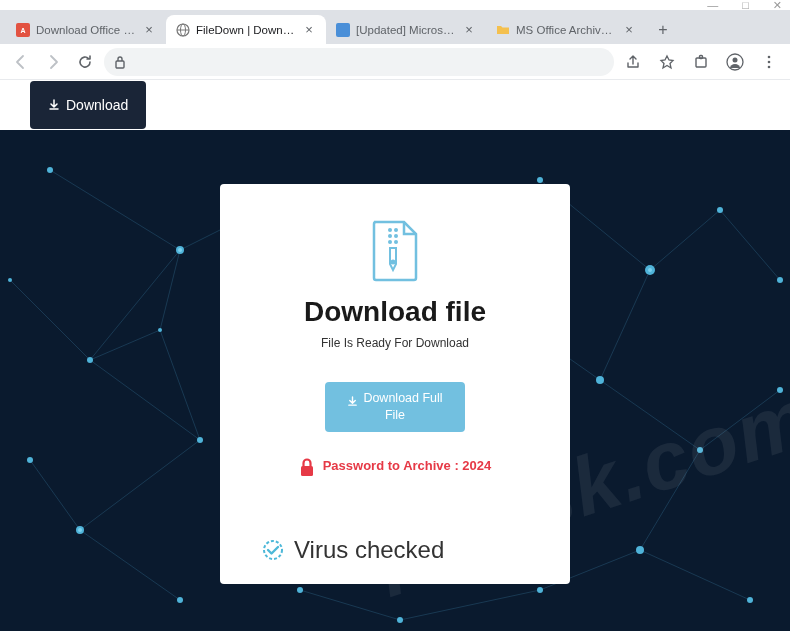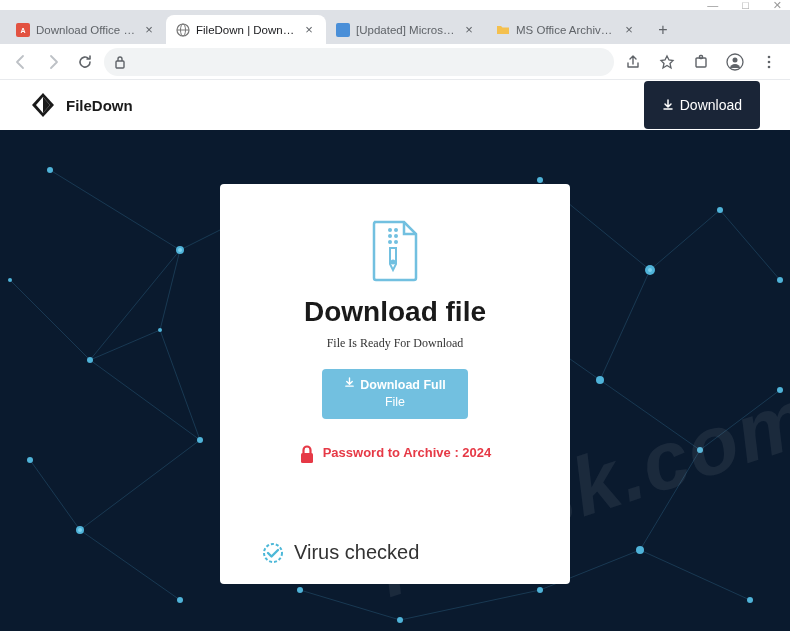--- a/index.html
+++ b/index.html
@@ -34,25 +34,25 @@
     .download-header-btn { background: #1a2537; color: #fff; border: none; border-radius: 4px; padding: 16px 18px; font-size: 14px; display: flex; align-items: center; gap: 6px; font-weight: 500; text-align: center; }
     
     
     .content-area { position: relative; height: 501px; background: #0a1628; overflow: hidden; }
     .network-bg { position: absolute; inset: 0; }
     
     
     .card { position: absolute; left: 50%; top: 54px; transform: translateX(-50%); width: 350px; height: 400px; background: #fff; border-radius: 4px; padding: 28px 42px 20px; display: flex; flex-direction: column; align-items: center; }
     .zip-icon { margin-top: 8px; margin-bottom: 14px; }
     .card-title { font-size: 28px; font-weight: 700; color: #1a1a1a; margin-bottom: 8px; }
-    .card-subtitle { font-size: 12px; color: #333; margin-bottom: 18px; font-family: Liberation Serif, serif; }
+    .card-subtitle { font-size: 12px; color: #333; margin-bottom: 32px; }
     .download-btn { background: #72c0e0; color: #fff; border: none; border-radius: 4px; padding: 8px 22px; font-size: 12.5px; display: flex; flex-direction: column; align-items: center; line-height: 1.35; }
-    .download-btn-row { display: flex; align-items: flex-start; gap: 5px; font-weight: bold; }
+    .download-btn-row { display: flex; align-items: flex-end; gap: 5px; }
     .password-row { display: flex; align-items: flex-start; gap: 8px; margin-top: 26px; color: #e63946; font-weight: 700; font-size: 13px; }
-    .virus-row { display: flex; align-items: center; gap: 10px; margin-top: auto; align-self: flex-start; font-size: 20px; color: #333; font-weight: 400; }
+    .virus-row { display: flex; align-items: center; gap: 10px; margin-top: auto; align-self: flex-start; font-size: 24px; color: #333; font-weight: 400; }
     
     
     .watermark { position: absolute; right: -30px; bottom: 100px; transform: rotate(-18deg); font-size: 82px; font-weight: 700; color: rgba(255,255,255,0.07); letter-spacing: 2px; pointer-events: none; font-style: italic; }
     
     svg { display: block; }
   </style>
 </head>
 <body>
 
 <div class="window-controls">
@@ -156,30 +156,20 @@
       <svg width="16" height="16" viewBox="0 0 16 16">
           <circle cx="8" cy="3" r="1.3" fill="#5f6368"></circle>
           <circle cx="8" cy="8" r="1.3" fill="#5f6368"></circle>
           <circle cx="8" cy="13" r="1.3" fill="#5f6368"></circle>
         </svg>
     </div>
   </div>
 </div>
 
 <div class="page-header">
-  <div class="brand">
-    <span class="brand-logo">
-      <svg width="26" height="26" viewBox="0 0 26 26">
-          <path d="M13 1 L24 13 L13 25 L2 13 Z" fill="#1a1a1a"></path>
-          <path d="M13 5 L20 13 L13 21 L6 13 Z" fill="#fff"></path>
-          <path d="M13 5 L20 13 L13 21 Z" fill="#1a1a1a"></path>
-        </svg>
-    </span>
-    <span class="brand-name">FileDown</span>
-  </div>
   <button class="download-header-btn">
     <span>
       <svg width="12" height="12" viewBox="0 0 12 12">
           <path d="M6 1 V7 M3 5 L6 8 L9 5 M2 10 H10" fill="none" stroke="#fff" stroke-width="1.5" stroke-linecap="round" stroke-linejoin="round"></path>
         </svg>
     </span>
     <span>Download</span>
   </button>
 </div>
 

